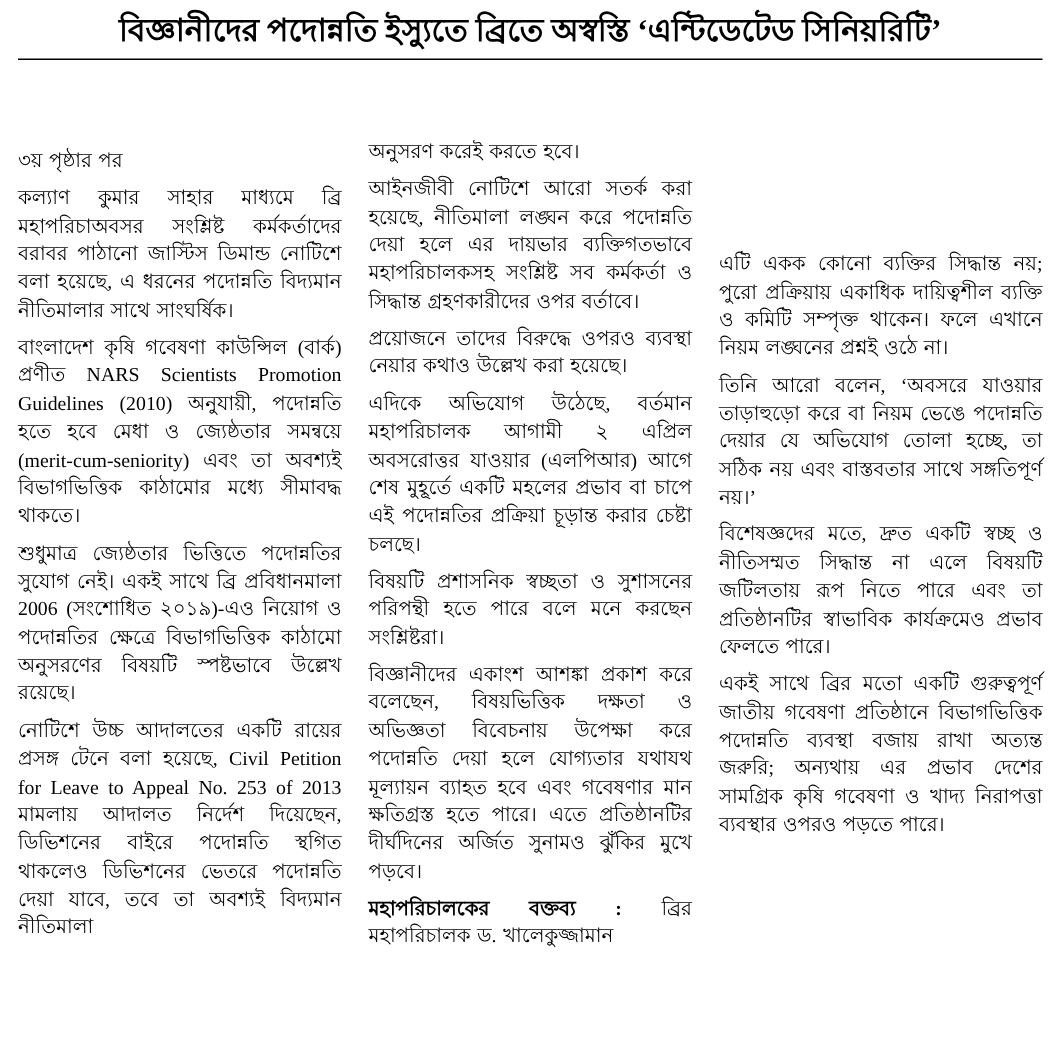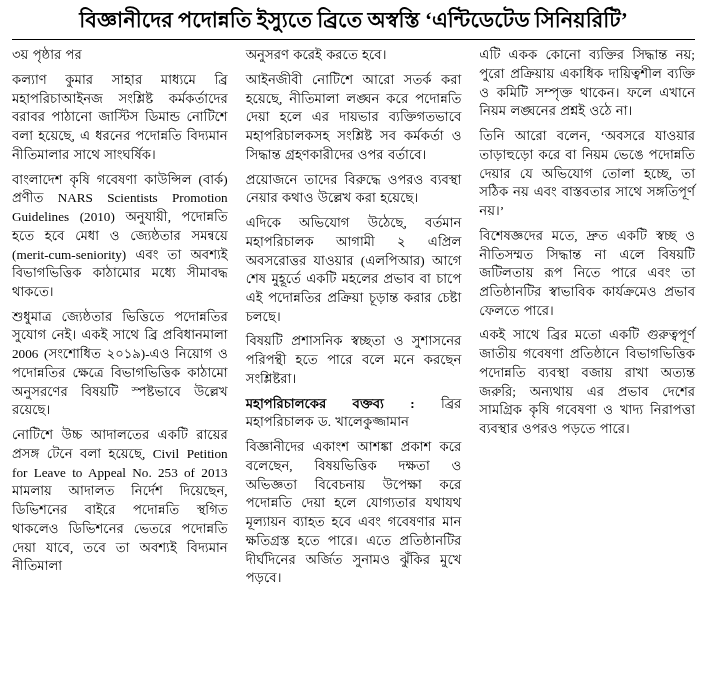--- a/index.html
+++ b/index.html
@@ -33,21 +33,21 @@
     color: #000000;
   }
   .rule {
     border: none;
     border-top: 1.2px solid #000000;
     margin: 2px 0 6px 0;
   }
   .columns {
     display: flex;
     gap: 18px;
-    align-items: flex-start;
+    align-items: center;
     height: 640px;
   }
   .col {
     flex: 1 1 0;
     min-width: 0;
   }
   .kicker {
     font-size: 12px;
     line-height: 1.35;
     text-align: left;
@@ -73,34 +73,34 @@
 <div class="page">
 
   <div class="headline">বিজ্ঞানীদের পদোন্নতি ইস্যুতে ব্রিতে অস্বস্তি ‘এন্টিডেটেড সিনিয়রিটি’</div>
   <hr class="rule">
 
   <div class="columns">
 
     <div class="col">
 
       <p class="para kicker">৩য় পৃষ্ঠার পর</p>
-      <p class="para">কল্যাণ কুমার সাহার মাধ্যমে ব্রি মহাপরিচাআইনজ সংশ্লিষ্ট কর্মকর্তাদের বরাবর পাঠানো জাস্টিস ডিমান্ড নোটিশে বলা হয়েছে, এ ধরনের পদোন্নতি বিদ্যমান নীতিমালার সাথে সাংঘর্ষিক।</p>
+      <p class="para">কল্যাণ কুমার সাহার মাধ্যমে ব্রি মহাপরিচাঅবসর সংশ্লিষ্ট কর্মকর্তাদের বরাবর পাঠানো জাস্টিস ডিমান্ড নোটিশে বলা হয়েছে, এ ধরনের পদোন্নতি বিদ্যমান নীতিমালার সাথে সাংঘর্ষিক।</p>
       <p class="para">বাংলাদেশ কৃষি গবেষণা কাউন্সিল (বার্ক) প্রণীত NARS Scientists Promotion Guidelines (2010) অনুযায়ী, পদোন্নতি হতে হবে মেধা ও জ্যেষ্ঠতার সমন্বয়ে (merit-cum-seniority) এবং তা অবশ্যই বিভাগভিত্তিক কাঠামোর মধ্যে সীমাবদ্ধ থাকতে।</p>
       <p class="para">শুধুমাত্র জ্যেষ্ঠতার ভিত্তিতে পদোন্নতির সুযোগ নেই। একই সাথে ব্রি প্রবিধানমালা 2006 (সংশোধিত ২০১৯)-এও নিয়োগ ও পদোন্নতির ক্ষেত্রে বিভাগভিত্তিক কাঠামো অনুসরণের বিষয়টি স্পষ্টভাবে উল্লেখ রয়েছে।</p>
       <p class="para">নোটিশে উচ্চ আদালতের একটি রায়ের প্রসঙ্গ টেনে বলা হয়েছে, Civil Petition for Leave to Appeal No. 253 of 2013 মামলায় আদালত নির্দেশ দিয়েছেন, ডিভিশনের বাইরে পদোন্নতি স্থগিত থাকলেও ডিভিশনের ভেতরে পদোন্নতি দেয়া যাবে, তবে তা অবশ্যই বিদ্যমান নীতিমালা</p>
     </div>
 
     <div class="col">
       <p class="para">অনুসরণ করেই করতে হবে।</p>
       <p class="para">আইনজীবী নোটিশে আরো সতর্ক করা হয়েছে, নীতিমালা লঙ্ঘন করে পদোন্নতি দেয়া হলে এর দায়ভার ব্যক্তিগতভাবে মহাপরিচালকসহ সংশ্লিষ্ট সব কর্মকর্তা ও সিদ্ধান্ত গ্রহণকারীদের ওপর বর্তাবে।</p>
       <p class="para">প্রয়োজনে তাদের বিরুদ্ধে ওপরও ব্যবস্থা নেয়ার কথাও উল্লেখ করা হয়েছে।</p>
       <p class="para">এদিকে অভিযোগ উঠেছে, বর্তমান মহাপরিচালক আগামী ২ এপ্রিল অবসরোত্তর যাওয়ার (এলপিআর) আগে শেষ মুহূর্তে একটি মহলের প্রভাব বা চাপে এই পদোন্নতির প্রক্রিয়া চূড়ান্ত করার চেষ্টা চলছে।</p>
       <p class="para">বিষয়টি প্রশাসনিক স্বচ্ছতা ও সুশাসনের পরিপন্থী হতে পারে বলে মনে করছেন সংশ্লিষ্টরা।</p>
+      <p class="para">বিজ্ঞানীদের একাংশ আশঙ্কা প্রকাশ করে বলেছেন, বিষয়ভিত্তিক দক্ষতা ও অভিজ্ঞতা বিবেচনায় উপেক্ষা করে পদোন্নতি দেয়া হলে যোগ্যতার যথাযথ মূল্যায়ন ব্যাহত হবে এবং গবেষণার মান ক্ষতিগ্রস্ত হতে পারে। এতে প্রতিষ্ঠানটির দীর্ঘদিনের অর্জিত সুনামও ঝুঁকির মুখে পড়বে।</p>
       <p class="para"><span class="subhead-inline">মহাপরিচালকের বক্তব্য :</span><span> ব্রির মহাপরিচালক ড. খালেকুজ্জামান</span></p>
-      <p class="para">বিজ্ঞানীদের একাংশ আশঙ্কা প্রকাশ করে বলেছেন, বিষয়ভিত্তিক দক্ষতা ও অভিজ্ঞতা বিবেচনায় উপেক্ষা করে পদোন্নতি দেয়া হলে যোগ্যতার যথাযথ মূল্যায়ন ব্যাহত হবে এবং গবেষণার মান ক্ষতিগ্রস্ত হতে পারে। এতে প্রতিষ্ঠানটির দীর্ঘদিনের অর্জিত সুনামও ঝুঁকির মুখে পড়বে।</p>
     </div>
 
     <div class="col">
       <p class="para">এটি একক কোনো ব্যক্তির সিদ্ধান্ত নয়; পুরো প্রক্রিয়ায় একাধিক দায়িত্বশীল ব্যক্তি ও কমিটি সম্পৃক্ত থাকেন। ফলে এখানে নিয়ম লঙ্ঘনের প্রশ্নই ওঠে না।</p>
       <p class="para">তিনি আরো বলেন, ‘অবসরে যাওয়ার তাড়াহুড়ো করে বা নিয়ম ভেঙে পদোন্নতি দেয়ার যে অভিযোগ তোলা হচ্ছে, তা সঠিক নয় এবং বাস্তবতার সাথে সঙ্গতিপূর্ণ নয়।’</p>
       <p class="para">বিশেষজ্ঞদের মতে, দ্রুত একটি স্বচ্ছ ও নীতিসম্মত সিদ্ধান্ত না এলে বিষয়টি জটিলতায় রূপ নিতে পারে এবং তা প্রতিষ্ঠানটির স্বাভাবিক কার্যক্রমেও প্রভাব ফেলতে পারে।</p>
       <p class="para">একই সাথে ব্রির মতো একটি গুরুত্বপূর্ণ জাতীয় গবেষণা প্রতিষ্ঠানে বিভাগভিত্তিক পদোন্নতি ব্যবস্থা বজায় রাখা অত্যন্ত জরুরি; অন্যথায় এর প্রভাব দেশের সামগ্রিক কৃষি গবেষণা ও খাদ্য নিরাপত্তা ব্যবস্থার ওপরও পড়তে পারে।</p>
     </div>
 
   </div>

